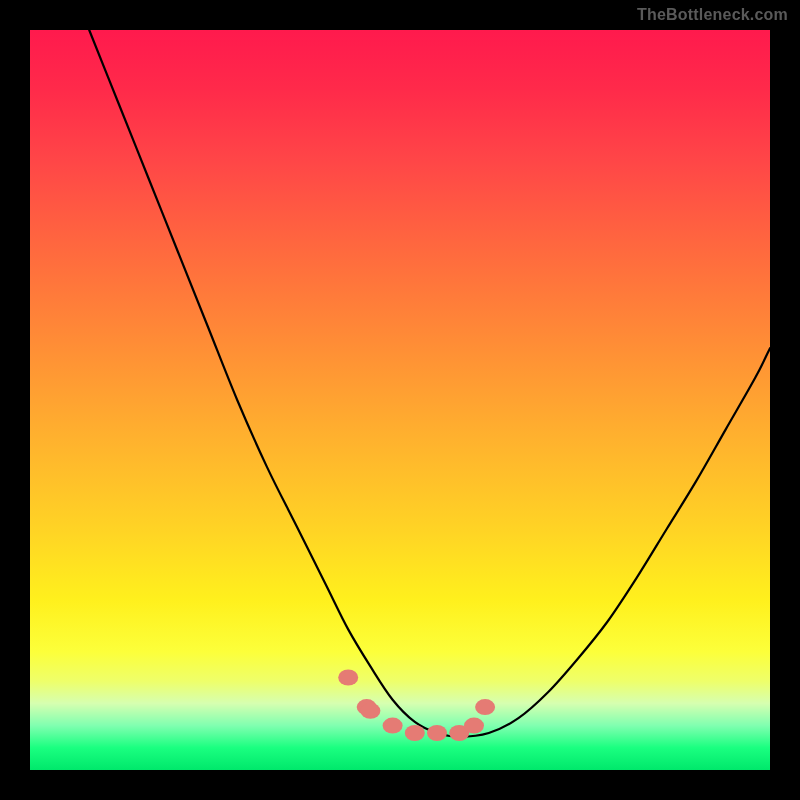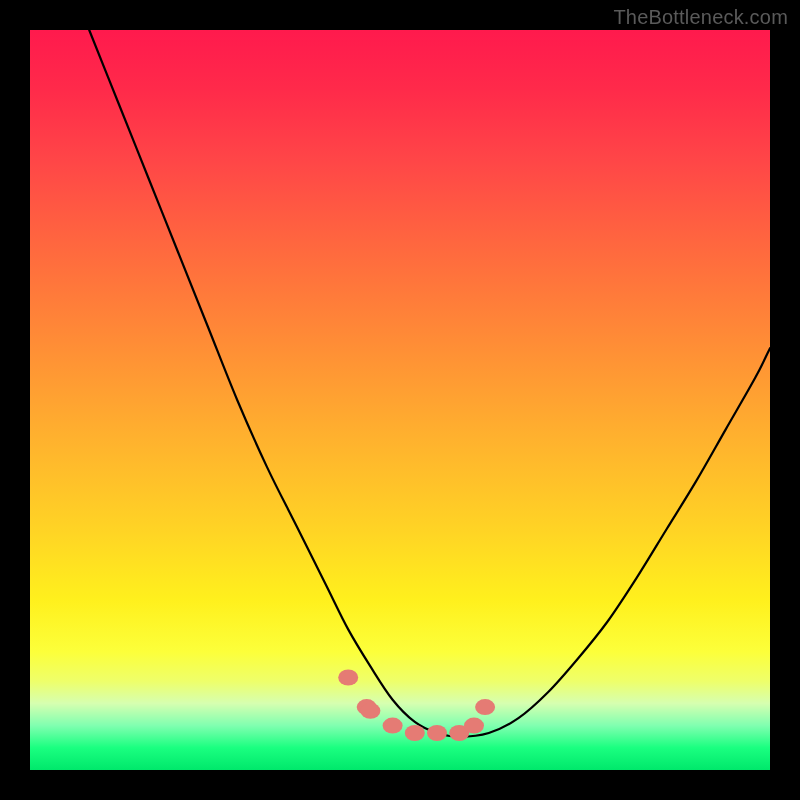--- a/index.html
+++ b/index.html
@@ -40,22 +40,22 @@
       #80ffb0 94%,
       #1aff80 97%,
       #00e86b 100%
     );
   }
   .watermark {
     position: absolute;
     top: 6px;
     right: 12px;
     color: #5a5a5a;
-    font-size: 20px;
-    font-weight: 400;
+    font-size: 16px;
+    font-weight: 700;
     letter-spacing: 0.2px;
     user-select: none;
   }
   svg.curve {
     position: absolute;
     left: 0;
     top: 0;
     width: 740px;
     height: 740px;
     overflow: visible;

